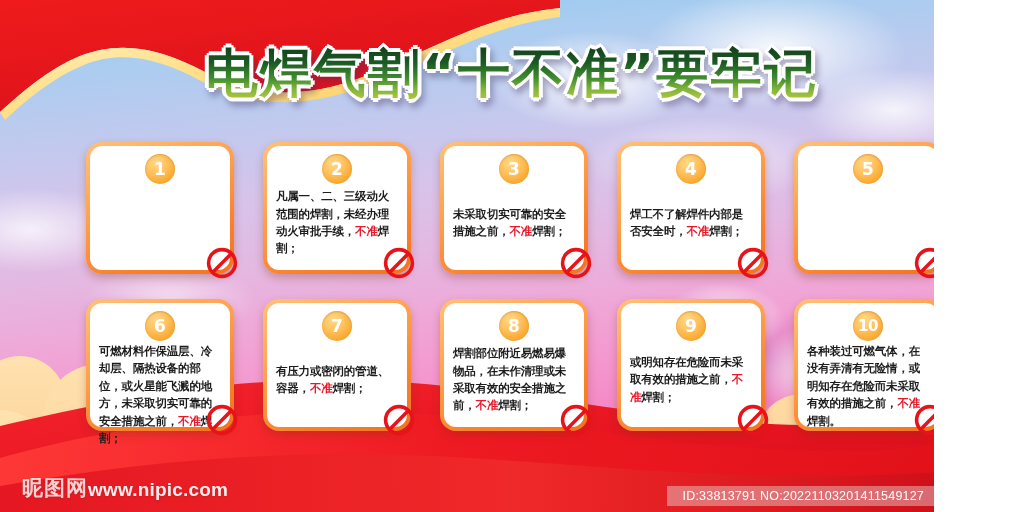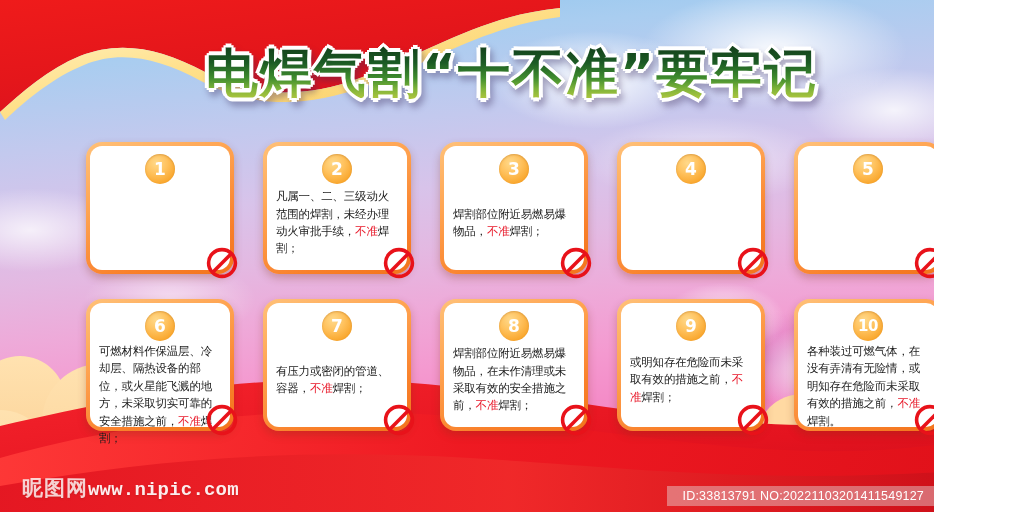--- a/index.html
+++ b/index.html
@@ -134,21 +134,21 @@
     margin-bottom: 2px;
   }
   .badge.wide { font-size: 15px; letter-spacing: -.5px; }
   .card-text {
     flex: 1 1 auto;
     display: flex;
     align-items: center;
     width: 100%;
     font-family: "DejaVu Sans", "Liberation Sans", sans-serif;
     font-size: 11.5px;
-    font-weight: normal;
+    font-weight: bold;
     line-height: 1.52;
     color: #1c1c1c;
     letter-spacing: -.2px;
     text-align: left;
   }
   .card-text .no {
     color: #e8192a;
   }
   .prohibit {
     position: absolute;
@@ -164,21 +164,21 @@
     display: flex; align-items: flex-end; gap: 0;
     color: rgba(255,255,255,.88);
     text-shadow: 0 1px 2px rgba(150,30,20,.35);
   }
   .wm-cn {
     font-family: "DejaVu Sans", sans-serif;
     font-size: 21px; font-weight: bold; letter-spacing: 1px;
     color: rgba(255,255,255,.80);
   }
   .wm-url {
-    font-family: Liberation Mono, monospace;
+    font-family: Liberation Sans, sans-serif;
     font-size: 19px; font-weight: bold; letter-spacing: .2px;
     color: rgba(255,255,255,.92);
     padding-bottom: 1px;
   }
   .idbar {
     position: absolute;
     right: 0; bottom: 6px;
     padding: 3px 10px 3px 16px;
     background: rgba(230,230,230,.42);
     color: #ffffff;
@@ -285,32 +285,35 @@
         <circle cx="17" cy="17" r="13.4" fill="none" stroke="#e8121a" stroke-width="3.6"></circle>
         <line x1="7.8" y1="26.2" x2="26.2" y2="7.8" stroke="#e8121a" stroke-width="3.6" stroke-linecap="butt"></line>
       </svg>
     </div>
   </div>
 
   <div class="card-outer">
     <div class="card-inner">
       <div class="badge">3</div>
       <div class="card-text">
-            <span><span>焊割部位附近易燃易爆物品，</span><span class="no">不准</span><span>焊割；</span></span>
+            <span><span>未采取切实可靠的安全措施之前，</span><span class="no">不准</span><span>焊割；</span></span>
           </div>
       <svg class="prohibit" viewBox="0 0 34 34">
         <circle cx="17" cy="17" r="13.4" fill="none" stroke="#e8121a" stroke-width="3.6"></circle>
         <line x1="7.8" y1="26.2" x2="26.2" y2="7.8" stroke="#e8121a" stroke-width="3.6" stroke-linecap="butt"></line>
       </svg>
     </div>
   </div>
 
   <div class="card-outer">
     <div class="card-inner">
       <div class="badge">4</div>
+      <div class="card-text">
+            <span><span>焊工不了解焊件内部是否安全时，</span><span class="no">不准</span><span>焊割；</span></span>
+          </div>
       <svg class="prohibit" viewBox="0 0 34 34">
         <circle cx="17" cy="17" r="13.4" fill="none" stroke="#e8121a" stroke-width="3.6"></circle>
         <line x1="7.8" y1="26.2" x2="26.2" y2="7.8" stroke="#e8121a" stroke-width="3.6" stroke-linecap="butt"></line>
       </svg>
     </div>
   </div>
 
   <div class="card-outer">
     <div class="card-inner">
       <div class="badge">5</div>

